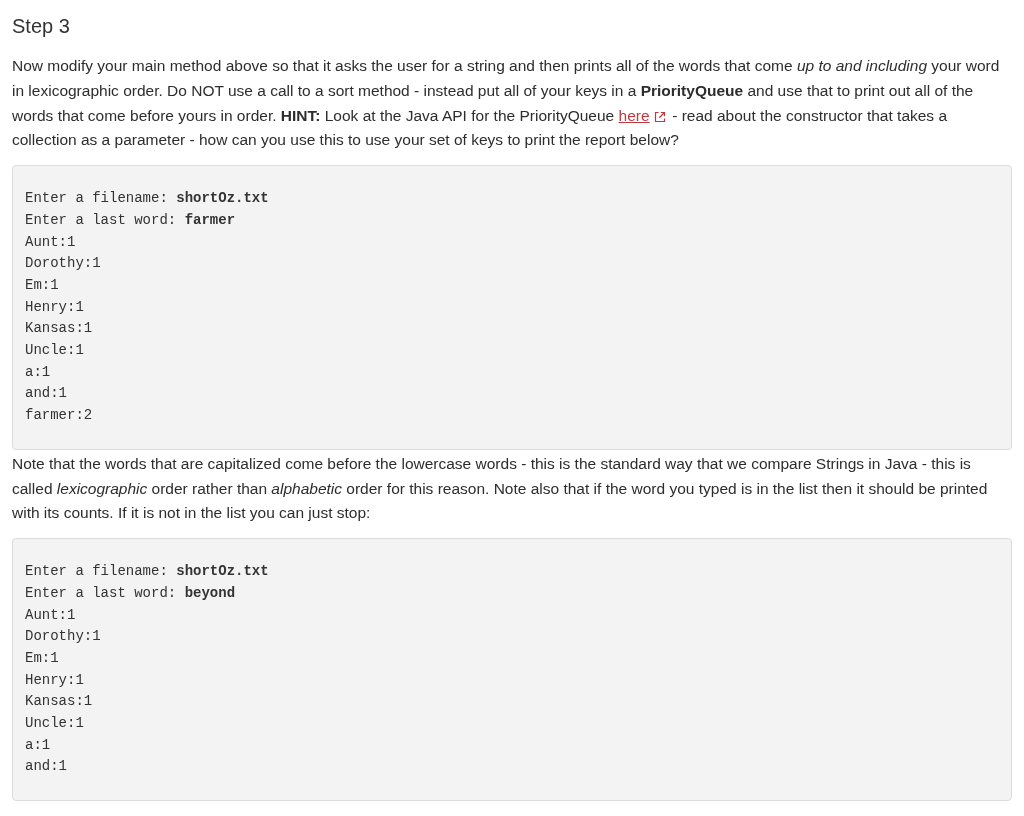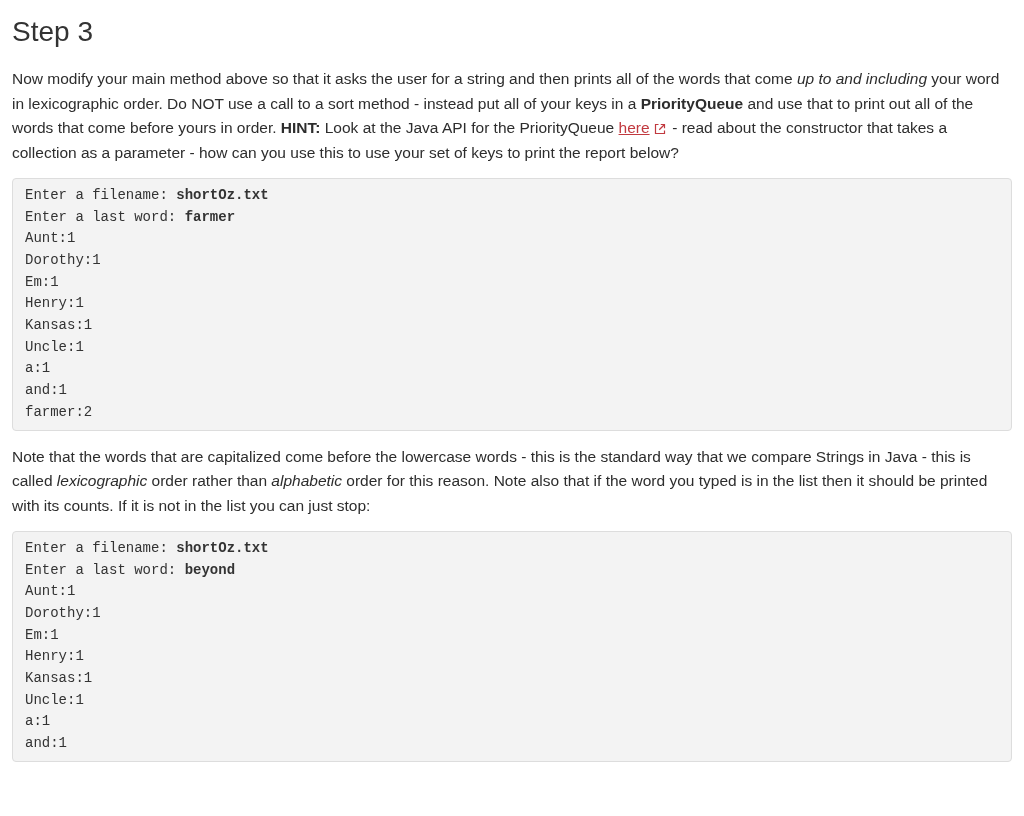--- a/index.html
+++ b/index.html
@@ -9,21 +9,21 @@
       font-family: -apple-system, BlinkMacSystemFont, "Segoe UI", "Helvetica Neue", Arial, sans-serif;
       color: #2d2d2d;
       margin: 0;
       padding: 10px 12px;
       font-size: 15.5px;
       line-height: 1.6;
       width: 1024px;
     }
     h2 {
       font-weight: 400;
-      font-size: 28px;
+      font-size: 20px;
       margin: 0 0 12px 0;
       color: #333;
     }
     p {
       margin: 0 0 12px 0;
     }
     em {
       font-style: italic;
       text-align: center;
     }
@@ -44,26 +44,26 @@
     }
     .ext-icon svg {
       width: 12px;
       height: 12px;
       display: block;
     }
     pre.code-block {
       background: #f3f3f3;
       border: 1px solid #ddd;
       border-radius: 4px;
-      padding: 6px 12px;
+      padding: 22px 12px;
       font-family: "SFMono-Regular", Consolas, "Liberation Mono", Menlo, monospace;
       font-size: 14px;
       line-height: 1.55;
       white-space: pre;
-      margin: 0 0 14px 0;
+      margin: 0 0 2px 0;
       color: #333;
       overflow-x: auto;
     }
     pre.code-block .b {
       font-weight: 700;
     }
   </style>
 </head>
 <body>
 

